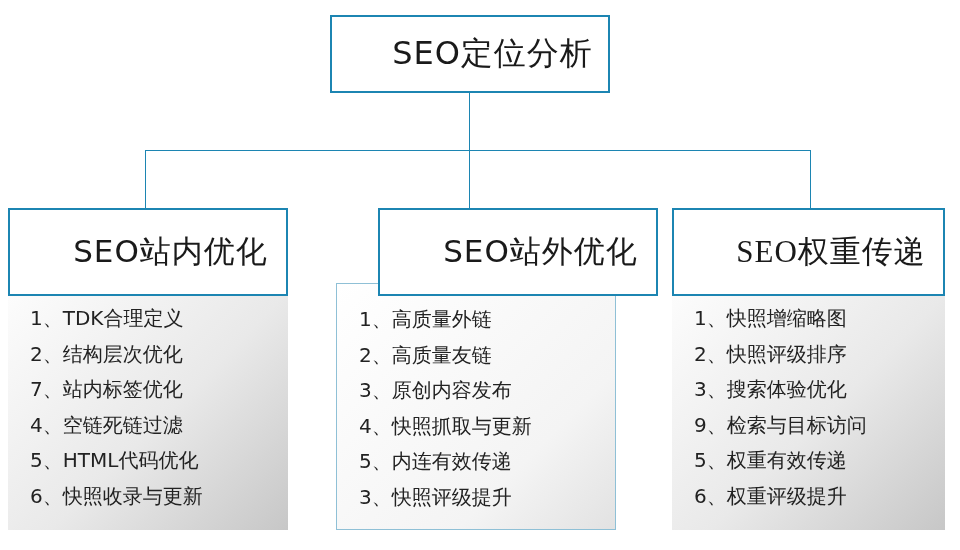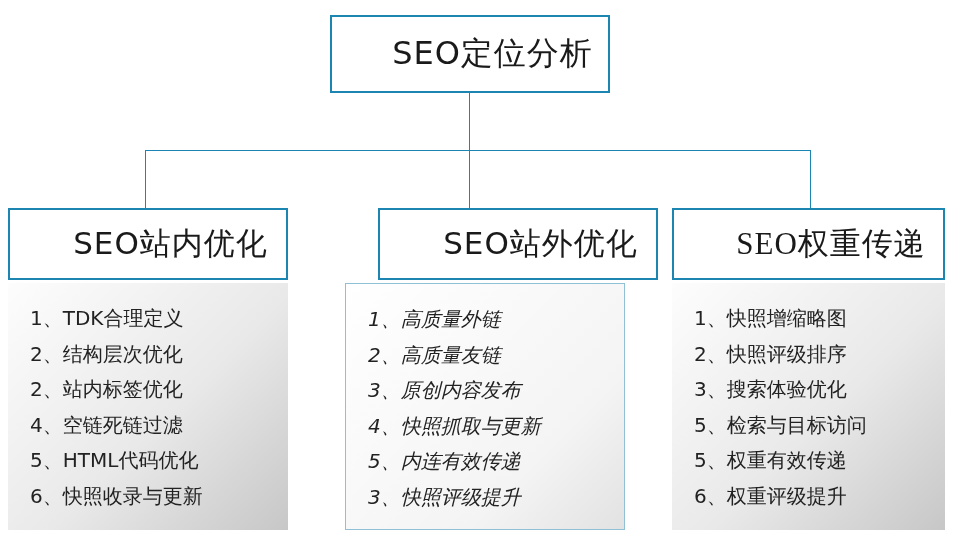--- a/index.html
+++ b/index.html
@@ -29,21 +29,21 @@
   .root-node {
     left: 330px;
     top: 15px;
     width: 280px;
     height: 78px;
     font-size: 32px;
     letter-spacing: 1px;
   }
   .header-node {
     top: 208px;
-    height: 72px;
+    height: 88px;
     font-size: 31px;
     letter-spacing: 1px;
     z-index: 2;
   }
   .header-left   { left: 8px;   width: 280px; }
   .header-middle { left: 330px; width: 280px; margin-left: 48px; }
   .header-right  { left: 672px; width: 273px; font-family: Liberation Serif, serif; }
 
   .list-box {
     position: absolute;
@@ -51,24 +51,23 @@
     height: 247px;
     box-sizing: border-box;
     padding: 18px 10px 10px 22px;
     color: #222222;
   }
   .list-left {
     left: 8px; width: 280px;
     background: linear-gradient(135deg, #fdfdfd 0%, #e9e9e9 55%, #c7c7c7 100%);
   }
   .list-middle {
-    left: 345px; width: 280px;
+    left: 336px; width: 280px;
     background: linear-gradient(135deg, #ffffff 0%, #f4f4f4 70%, #e2e2e2 100%);
     border: 1px solid #8fc0d6;
-    font-style: italic;
   }
   .list-right {
     left: 672px; width: 273px;
     background: linear-gradient(135deg, #fdfdfd 0%, #e9e9e9 55%, #c7c7c7 100%);
   }
   .list-item {
     font-size: 20px;
     line-height: 35.5px;
     white-space: nowrap;
   }
@@ -94,37 +93,37 @@
 
   <div class="node root-node">SEO定位分析</div>
 
   <div class="node header-node header-left">SEO站内优化</div>
   <div class="node header-node header-middle">SEO站外优化</div>
   <div class="node header-node header-right">SEO权重传递</div>
 
   <div class="list-box list-left">
     <div class="list-item">1、TDK合理定义</div>
     <div class="list-item">2、结构层次优化</div>
-    <div class="list-item">2、站内标签优化</div>
+    <div class="list-item">7、站内标签优化</div>
     <div class="list-item">4、空链死链过滤</div>
     <div class="list-item">5、HTML代码优化</div>
     <div class="list-item">6、快照收录与更新</div>
   </div>
 
   <div class="list-box list-middle">
     <div class="list-item">1、高质量外链</div>
     <div class="list-item">2、高质量友链</div>
     <div class="list-item">3、原创内容发布</div>
     <div class="list-item">4、快照抓取与更新</div>
     <div class="list-item">5、内连有效传递</div>
     <div class="list-item">3、快照评级提升</div>
   </div>
 
   <div class="list-box list-right">
     <div class="list-item">1、快照增缩略图</div>
     <div class="list-item">2、快照评级排序</div>
     <div class="list-item">3、搜索体验优化</div>
-    <div class="list-item">5、检索与目标访问</div>
+    <div class="list-item">9、检索与目标访问</div>
     <div class="list-item">5、权重有效传递</div>
     <div class="list-item">6、权重评级提升</div>
   </div>
 
 </div>
 
 </body></html>

